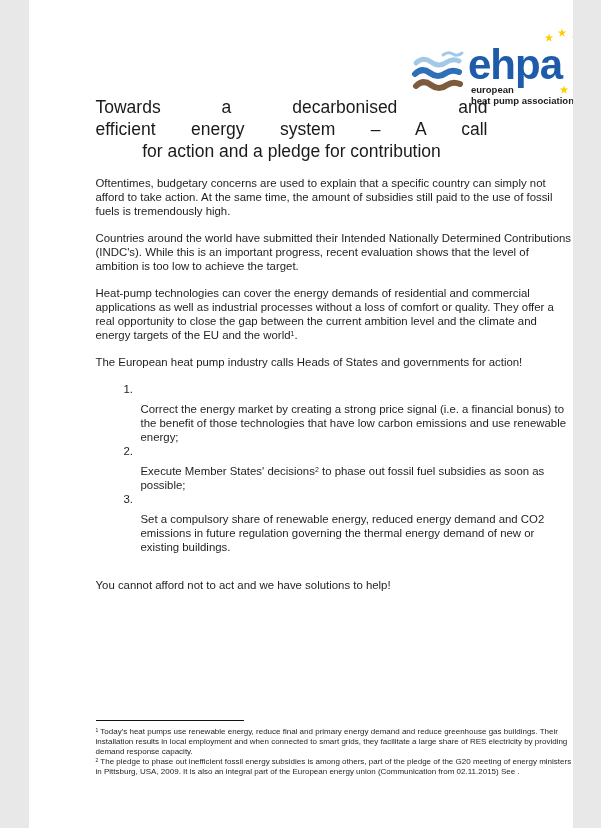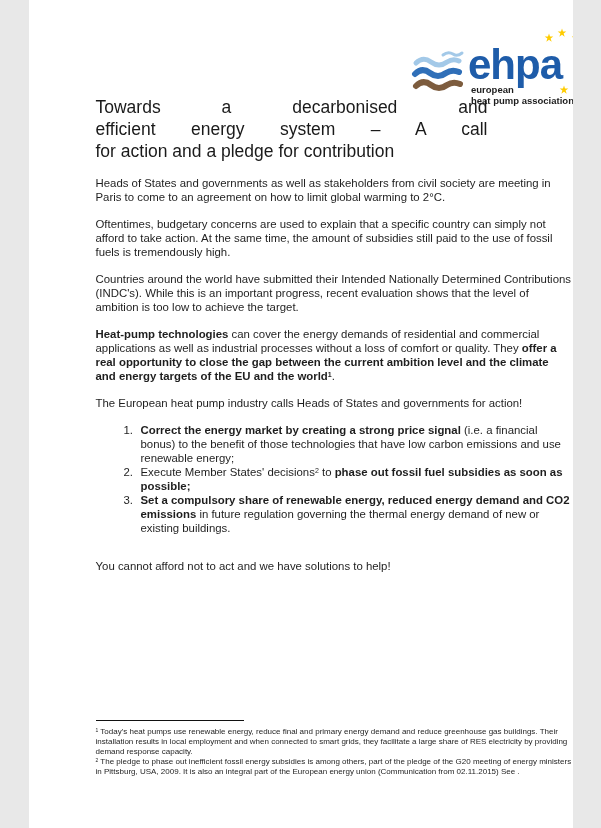--- a/index.html
+++ b/index.html
@@ -21,29 +21,29 @@
   
   .content { position: absolute; left: 67px; top: 96px; width: 476px; }
   h1.doc-title {
     margin: 0 0 14px 0;
     width: 392px;
     font-size: 17.5px;
     line-height: 22px;
     font-weight: 400;
     color: #1a1a1a;
   }
-  .tline { display: block; }
+  .tline { display: block; text-align: center; }
   .tline.just { text-align: justify; text-align-last: justify; }
   .content p { margin: 0 0 13px 0; font-size: 11.4px; line-height: 14px; }
-  .b { font-weight: 700; }
+  .b { font-weight: 400; }
   sup { font-size: 0.62em; line-height: 0; position: relative; top: -0.45em; vertical-align: baseline; }
   ol.action-list { list-style: none; margin: 0 0 24px 0; padding: 0 0 0 28px; font-size: 11.4px; line-height: 14px; }
   ol.action-list li { display: flex; }
   .li-num { flex: none; width: 17px; }
-  .li-body { flex: 1; }
+  .li-body { flex: 1; margin-top: 20px; }
   
   .footnotes { position: absolute; left: 67px; top: 720px; width: 478px; }
   .fn-rule { width: 148px; border-top: 1.5px solid #111; margin: 0 0 6px 0; }
   .footnotes p { margin: 0; font-size: 8px; line-height: 10px; color: #1e1e1e; }
 </style>
 </head>
 <body>
 
 <div class="page">
 
@@ -78,21 +78,20 @@
     </svg>
   </div>
 
   <div class="content">
     <h1 class="doc-title">
       <span class="tline just">Towards a decarbonised and</span>
       <span class="tline just">efficient energy system – A call</span>
       <span class="tline">for action and a pledge for contribution</span>
     </h1>
 
-    <p><span>Heads of States and governments as well as stakeholders from civil society are meeting in Paris to come to an agreement on how to limit global warming to 2°C.</span></p>
     <p><span>Oftentimes, budgetary concerns are used to explain that a specific country can simply not afford to take action. At the same time, the amount of subsidies still paid to the use of fossil fuels is tremendously high.</span></p>
     <p><span>Countries around the world have submitted their Intended Nationally Determined Contributions (INDC's). While this is an important progress, recent evaluation shows that the level of ambition is too low to achieve the target.</span></p>
     <p><span class="b">Heat-pump technologies</span><span> can cover the energy demands of residential and commercial applications as well as industrial processes without a loss of comfort or quality. They </span><span class="b">offer a real opportunity to close the gap between the current ambition level and the climate and energy targets of the EU and the world</span><sup class="b">1</sup><span>.</span></p>
     <p><span>The European heat pump industry calls Heads of States and governments for action!</span></p>
 
     <ol class="action-list">
       <li>
         <span class="li-num">1.</span>
         <span class="li-body"><span class="b">Correct the energy market by creating a strong price signal</span><span> (i.e. a financial bonus) to the benefit of those technologies that have low carbon emissions and use renewable energy;</span></span>
       </li>

